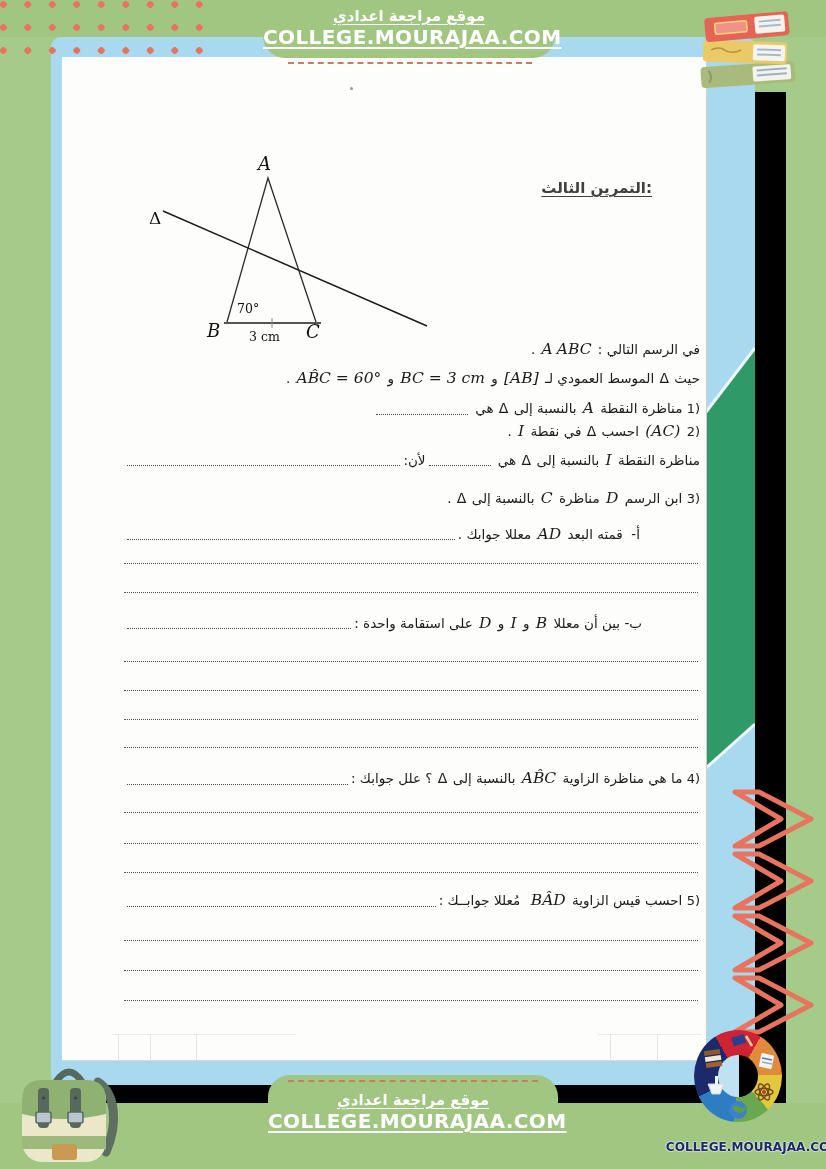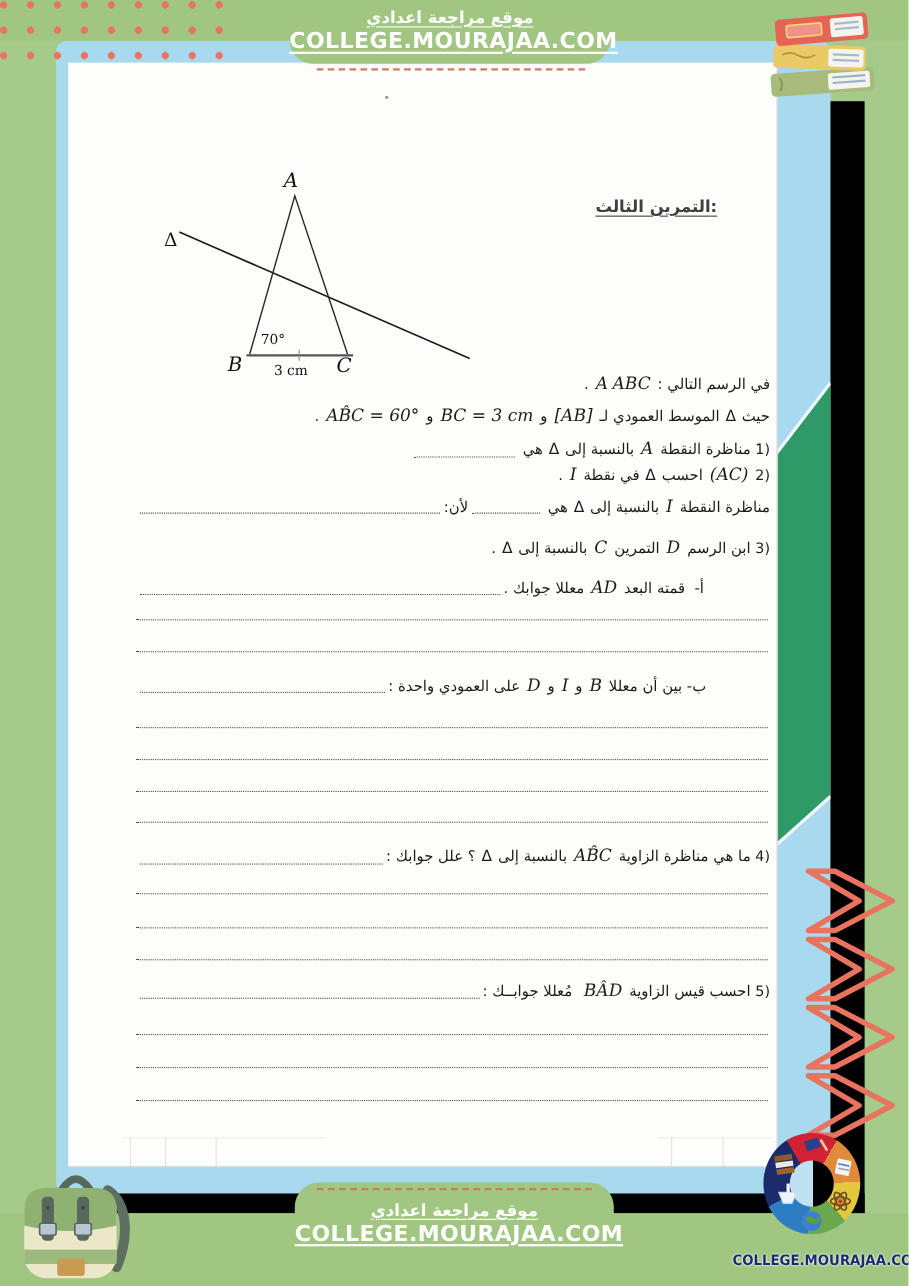--- a/index.html
+++ b/index.html
@@ -153,42 +153,42 @@
           <span class="sym">Δ</span>
           <span class="ar"> هي </span>
           <span class="dshort"></span>
           <span class="ar">لأن:</span>
           <span class="dots"></span>
         </div>
         <div class="wrow" style="top: 431px; right: 6px;">
           <span class="num" dir="ltr">3)</span>
           <span class="ar"> ابن الرسم </span>
           <span class="m" dir="ltr">D</span>
-          <span class="ar"> التمرين </span>
+          <span class="ar"> مناظرة </span>
           <span class="m" dir="ltr">C</span>
           <span class="ar"> بالنسبة إلى </span>
           <span class="sym">Δ</span>
           <span class="ar"> .</span>
         </div>
         <div class="wrow" style="top: 467px; right: 66px;">
           <span class="ar">أ-  قمته البعد </span>
           <span class="m" dir="ltr">AD</span>
           <span class="ar"> معللا جوابك .</span>
           <span class="dots"></span>
         </div>
         <div class="dotline" style="top: 490px;"></div>
         <div class="dotline" style="top: 519px;"></div>
         <div class="wrow" style="top: 556px; right: 64px;">
           <span class="ar">ب- بين أن معللا </span>
           <span class="m" dir="ltr">B</span>
           <span class="ar"> و </span>
           <span class="m" dir="ltr">I</span>
           <span class="ar"> و </span>
           <span class="m" dir="ltr">D</span>
-          <span class="ar"> على العمودي واحدة :</span>
+          <span class="ar"> على استقامة واحدة :</span>
           <span class="dots"></span>
         </div>
         <div class="dotline" style="top: 588px;"></div>
         <div class="dotline" style="top: 617px;"></div>
         <div class="dotline" style="top: 646px;"></div>
         <div class="dotline" style="top: 674px;"></div>
         <div class="wrow" style="top: 711px; right: 6px;">
           <span class="num" dir="ltr">4)</span>
           <span class="ar"> ما هي مناظرة الزاوية </span>
           <span class="m" dir="ltr">AB̂C</span>

